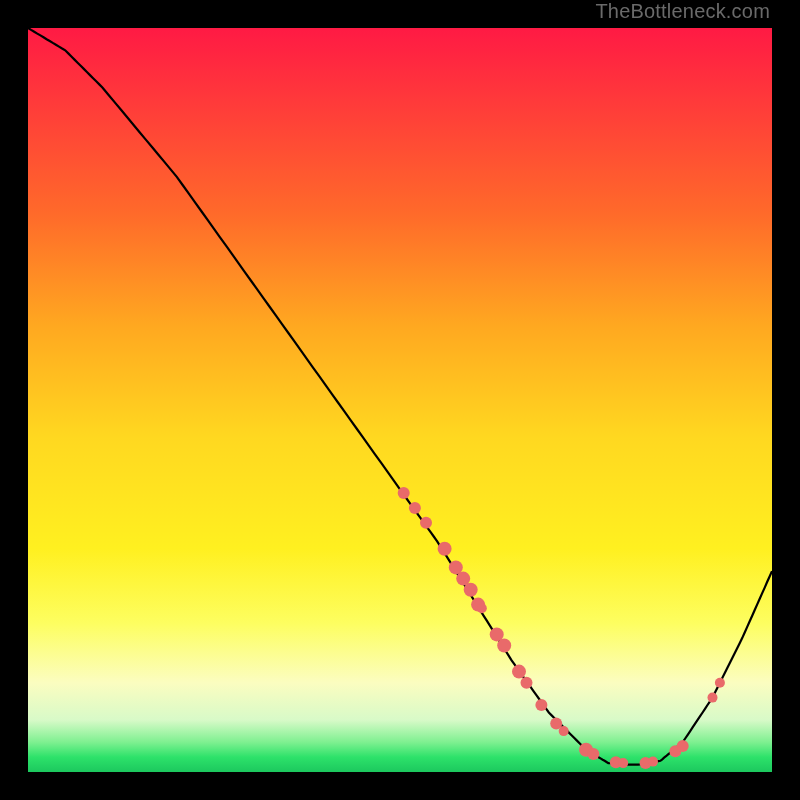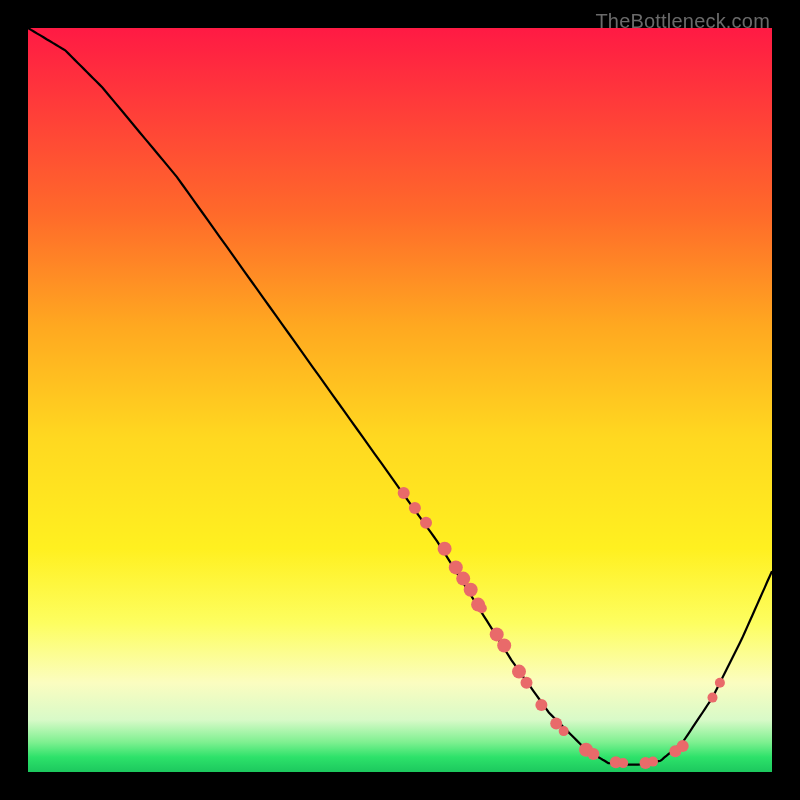--- a/index.html
+++ b/index.html
@@ -26,21 +26,21 @@
       #fdfe60 80%,
       #fbfdc0 88%,
       #d8fac8 93%,
       #7ef090 96%,
       #2de26a 98%,
       #1cc85e 100%
     );
   }
   .watermark {
     position: absolute;
-    top: 10px;
+    top: 0;
     right: 30px;
     color: #6a6a6a;
     font-size: 20px;
     font-weight: 500;
     letter-spacing: 0.2px;
   }
   svg.curve {
     position: absolute;
     left: 0;
     top: 0;

